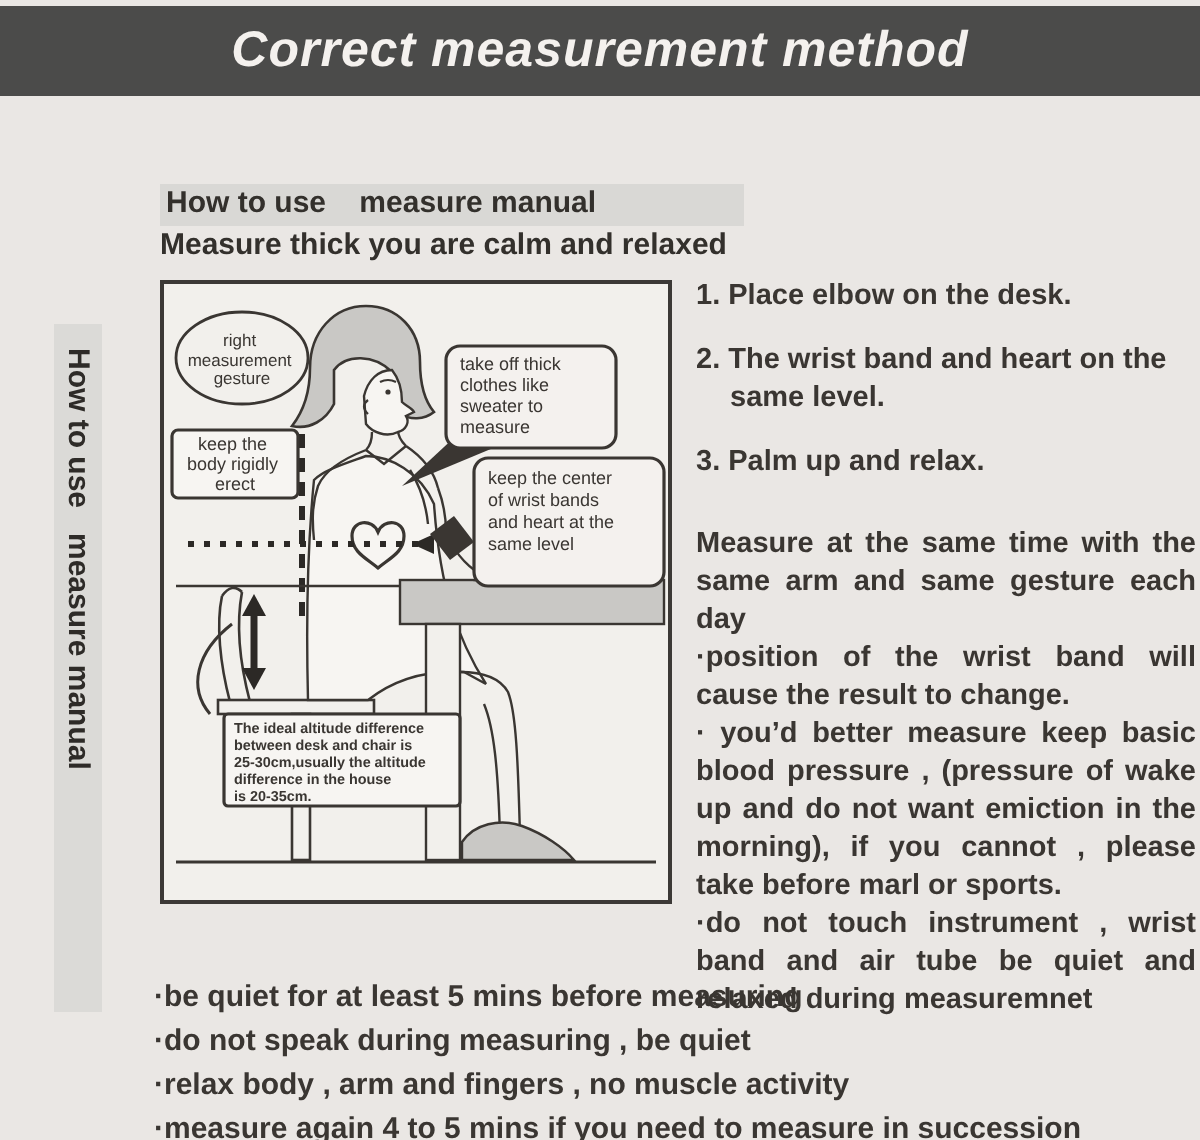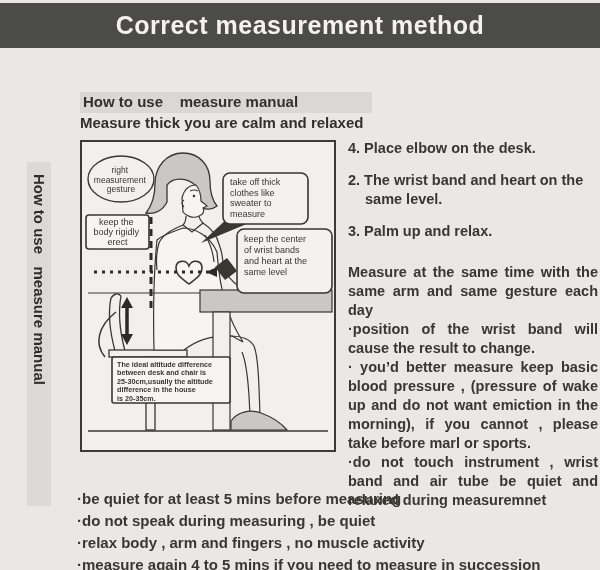--- a/index.html
+++ b/index.html
@@ -9,21 +9,21 @@
     background:#eae7e4;
     font-family:"Liberation Sans", sans-serif;
     color:#3a3632;
     overflow:hidden;
   }
   .abs { position:absolute; }
   
   .header {
     top:3px; left:0; width:600px; height:45px;
     background:#4b4b4a;
-    display:flex; align-items:center; justify-content:center;
+    display:flex; align-items:center; justify-content:center;font-style:italic;
   }
   .header .title {
     color:#f4f1ee; font-size:25px; font-weight:bold; letter-spacing:.5px;
   }
   
   .vstrip {
     left:27px; top:162px; width:24px; height:344px;
     background:#dbdad7;
     display:flex; justify-content:center;
   }
@@ -191,21 +191,21 @@
       <tspan x="164" y="102">keep the center</tspan>
       <tspan x="164" y="113">of wrist bands</tspan>
       <tspan x="164" y="124">and heart at the</tspan>
       <tspan x="164" y="135">same level</tspan>
     </text>
   </g>
 </svg>
 </div>
 
 <div class="abs rcol">
-  <div class="num">4. Place elbow on the desk.</div>
+  <div class="num">1. Place elbow on the desk.</div>
   <div class="num">2. The wrist band and heart on the same level.</div>
   <div class="num num2">3. Palm up and relax.</div>
   <div class="paras">
     <div>Measure at the same time with the same arm and same gesture each day</div>
     <div>·position of the wrist band will cause the result to change.</div>
     <div>· you’d better measure keep basic blood pressure , (pressure of wake up and do not want emiction in the morning), if you cannot , please take before marl or sports.</div>
     <div>·do not touch instrument , wrist band and air tube be quiet and relaxed during measuremnet</div>
   </div>
 </div>
 

